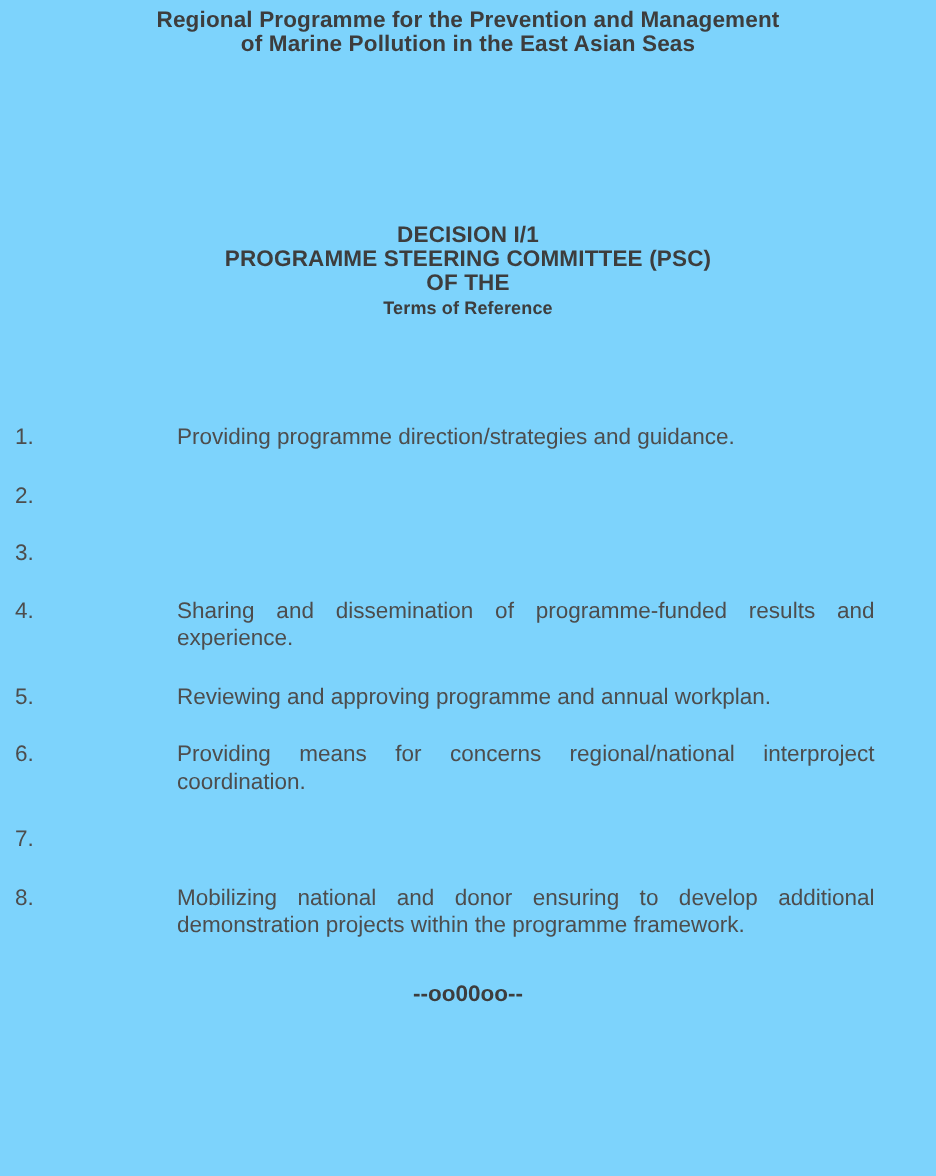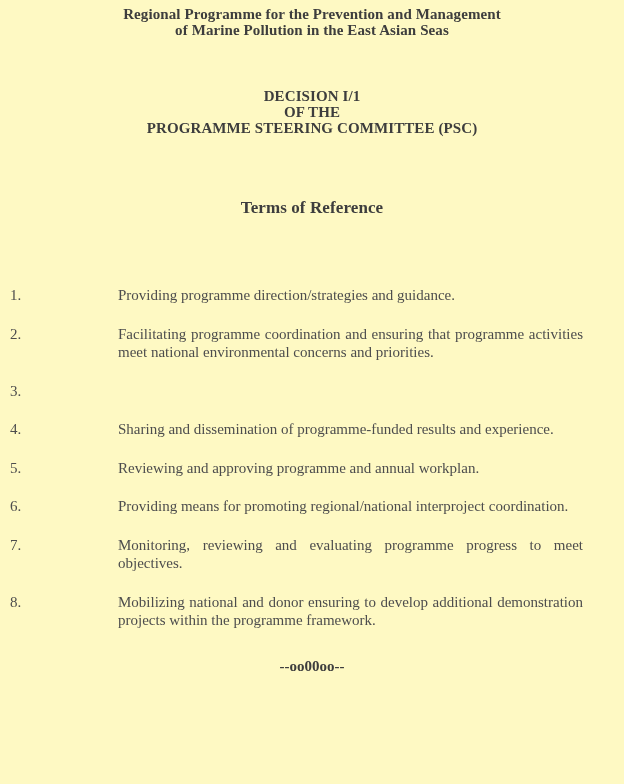--- a/index.html
+++ b/index.html
@@ -9,45 +9,43 @@
   }
   body {
     width: 624px;
     height: 784px;
     font-family: "Liberation Sans", sans-serif;
   }
   .page {
     position: relative;
     width: 624px;
     height: 784px;
-    background: #fef9c3;
+    background: #7dd3fc;
     box-sizing: border-box;
     padding-top: 6px;
     overflow: hidden;
-    font-family: Liberation Serif, serif;
   }
   .center { text-align: center; }
   .bold   { font-weight: bold; }
 
   .doc-header {
     font-size: 15px;
     line-height: 16px;
     color: #3d3d3d;
     letter-spacing: 0.1px;
   }
   .decision-block {
-    margin-top: 50px;
+    margin-top: 111px;
     font-size: 15px;
     line-height: 16px;
     color: #3d3d3d;
     letter-spacing: 0.1px;
   }
   .subtitle-block {
-    margin-top: 64px;
-    font-size: 17px;
+    font-size: 12px;
     line-height: 16px;
     color: #3d3d3d;
     letter-spacing: 0.1px;
   }
   .tor-list {
     margin-top: 70px;
     padding-left: 10px;
   }
   .tor-item {
     display: flex;
@@ -78,55 +76,53 @@
 
 <div class="page">
 
   <div class="doc-header center bold">
     <div>Regional Programme for the Prevention and Management</div>
     <div>of Marine Pollution in the East Asian Seas</div>
   </div>
 
   <div class="decision-block center bold">
     <div>DECISION I/1</div>
+    <div>PROGRAMME STEERING COMMITTEE (PSC)</div>
     <div>OF THE</div>
-    <div>PROGRAMME STEERING COMMITTEE (PSC)</div>
   </div>
 
   <div class="subtitle-block center bold">
     <div>Terms of Reference</div>
   </div>
 
   <div class="tor-list">
     <div class="tor-item">
       <span class="num">1.</span>
       <span class="txt">Providing programme direction/strategies and guidance.</span>
     </div>
     <div class="tor-item">
       <span class="num">2.</span>
-      <span class="txt">Facilitating programme coordination and ensuring that programme activities meet national environmental concerns and priorities.</span>
     </div>
     <div class="tor-item">
       <span class="num">3.</span>
     </div>
     <div class="tor-item">
       <span class="num">4.</span>
       <span class="txt">Sharing and dissemination of programme-funded results and experience.</span>
     </div>
     <div class="tor-item">
       <span class="num">5.</span>
       <span class="txt">Reviewing and approving programme and annual workplan.</span>
     </div>
     <div class="tor-item">
       <span class="num">6.</span>
-      <span class="txt">Providing means for promoting regional/national interproject coordination.</span>
+      <span class="txt">Providing means for concerns regional/national interproject coordination.</span>
     </div>
     <div class="tor-item">
       <span class="num">7.</span>
-      <span class="txt">Monitoring, reviewing and evaluating programme progress to meet objectives.</span>
     </div>
     <div class="tor-item">
       <span class="num">8.</span>
       <span class="txt">Mobilizing national and donor ensuring to develop additional demonstration projects within the programme framework.</span>
     </div>
   </div>
 
   <div class="doc-footer center bold">--oo00oo--</div>
 
 </div>

